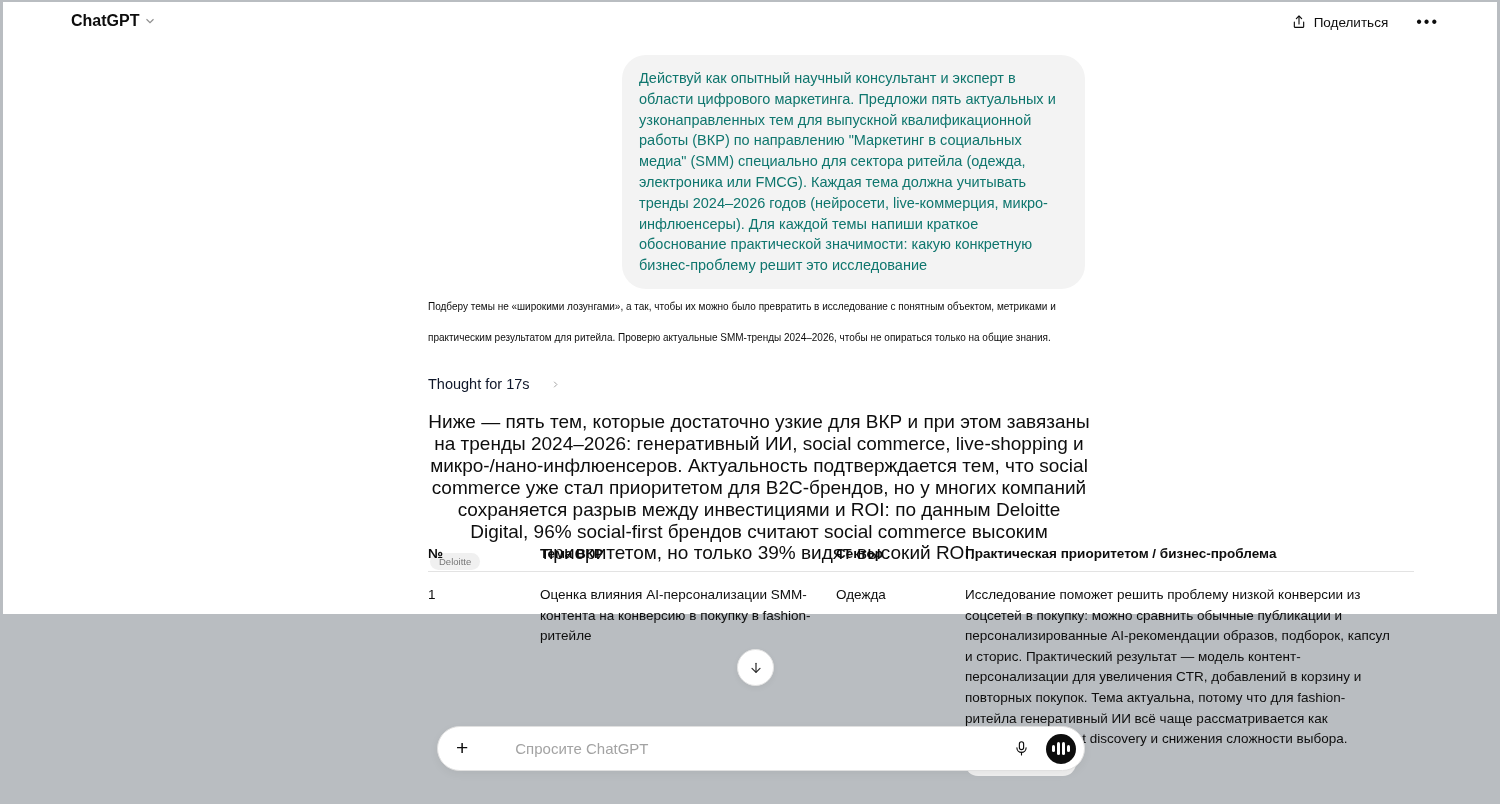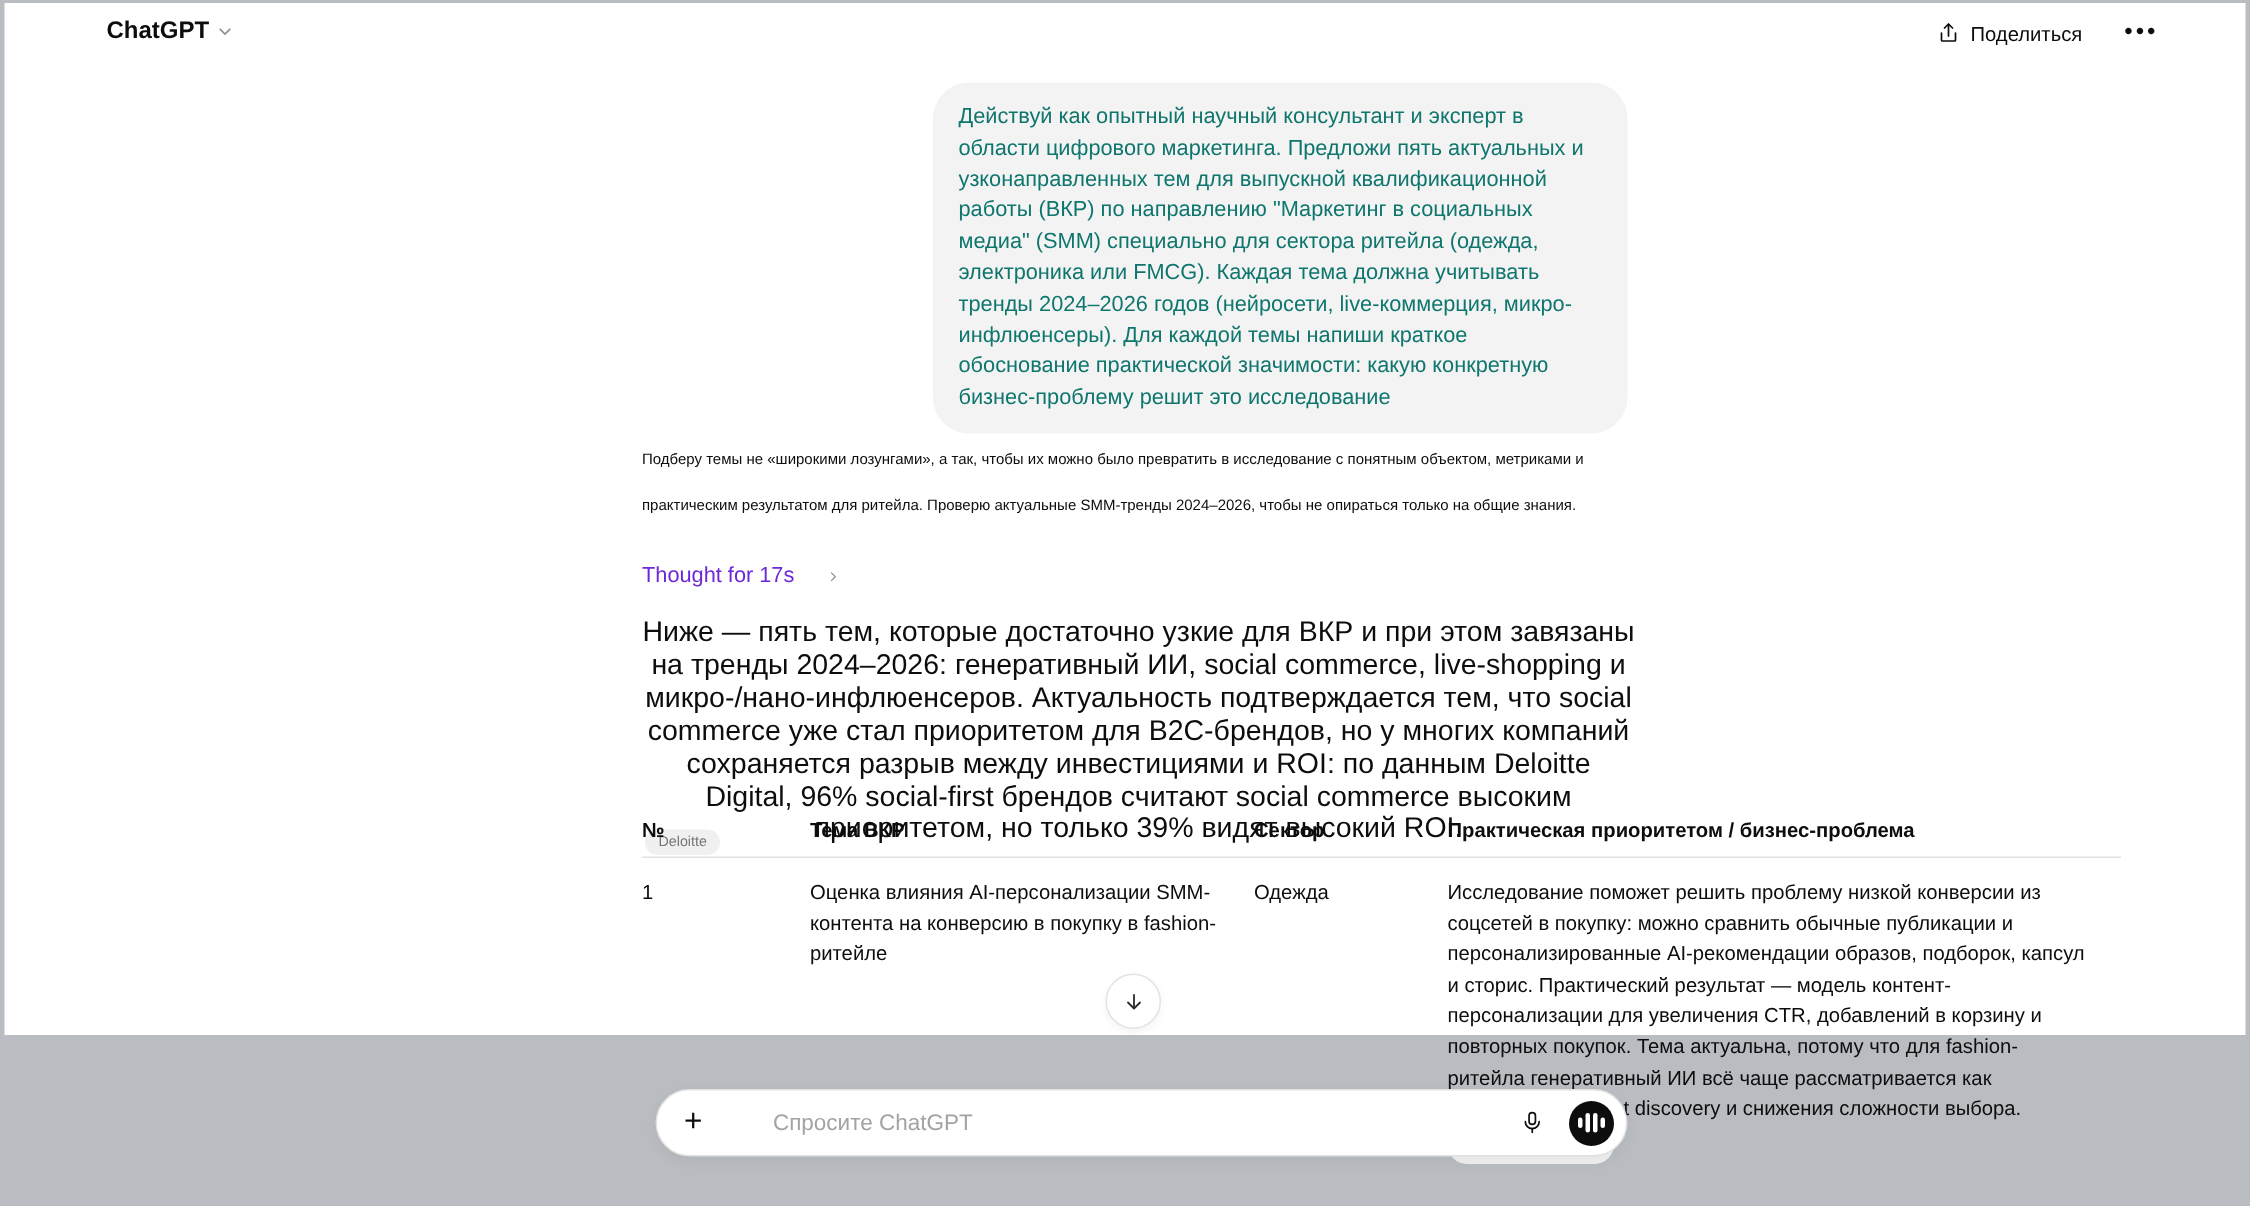--- a/index.html
+++ b/index.html
@@ -4,41 +4,41 @@
 <style>
   * { margin:0; padding:0; box-sizing:border-box; }
   html,body { width:1500px; height:804px; }
   body {
     font-family:"Liberation Sans", sans-serif;
     background:#b9bdc1;
     position:relative;
     overflow:hidden;
   }
   #page {
-    position:absolute; top:2px; left:3px; width:1494px; height:688px;
+    position:absolute; top:2px; left:3px; width:1494px; height:612px;
     background:#ffffff; color:#0d0d0d;
   }
 
   
   .app-title-wrap { position:absolute; top:10px; left:68px; display:flex; align-items:center; gap:4px; cursor:pointer; }
   .app-title { font-size:16px; font-weight:700; color:#0d0d0d; }
   .chev { width:14px; height:14px; stroke:#8f8f8f; stroke-width:2; fill:none; }
   .header-right { position:absolute; top:8px; right:58px; display:flex; align-items:center; gap:28px; }
   .share-btn { display:flex; align-items:center; gap:7px; font-size:13.5px; color:#0d0d0d; cursor:pointer; }
   .share-ic { width:16px; height:16px; stroke:#0d0d0d; stroke-width:1.7; fill:none; stroke-linecap:round; stroke-linejoin:round; }
   .dots { font-size:16px; letter-spacing:2px; color:#0d0d0d; cursor:pointer; line-height:24px; }
 
   
   .user-bubble {
     position:absolute; left:619px; top:53px; width:463px;
     background:#f3f3f3; border-radius:24px;
     padding:13px 17px; font-size:14.5px; line-height:20.8px; color:#0f766e;
   }
   .para1 { position:absolute; left:425px; top:289px; width:662px; font-size:10px; line-height:31px; }
-  .thought { position:absolute; left:425px; top:374px; display:flex; align-items:center; gap:20px; color:#6d28d9; font-size:14.5px; cursor:pointer; }
+  .thought { position:absolute; left:425px; top:374px; display:flex; align-items:center; gap:20px; color:#0f172a; font-size:14.5px; cursor:pointer; }
   .thought .chev-r { width:11px; height:11px; stroke:#8f8f8f; stroke-width:1.8; fill:none; }
   .para2 { position:absolute; left:425px; top:409px; width:662px; font-size:19px; line-height:21.9px;text-align:center; }
 
   .pill {
     display:inline-flex; align-items:center; gap:4px;
     background:#f0f0f0; color:#767676; border-radius:999px;
     font-size:9.5px; padding:3px 9px; cursor:pointer; vertical-align:2px; white-space:nowrap;
   }
   .src-pill { position:absolute; left:427px; top:551px;justify-content:center; }
 

